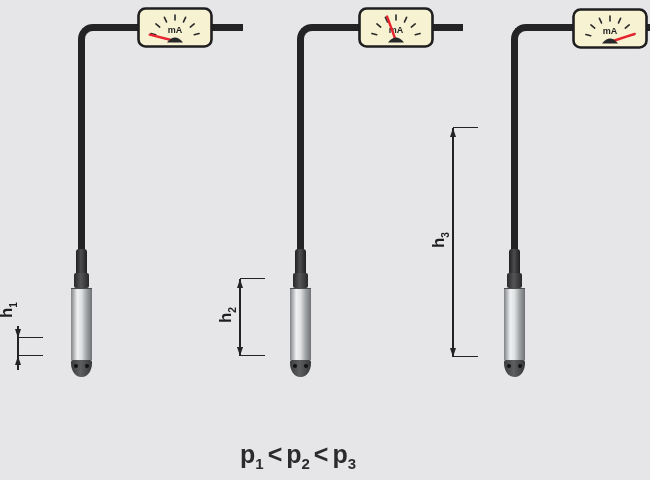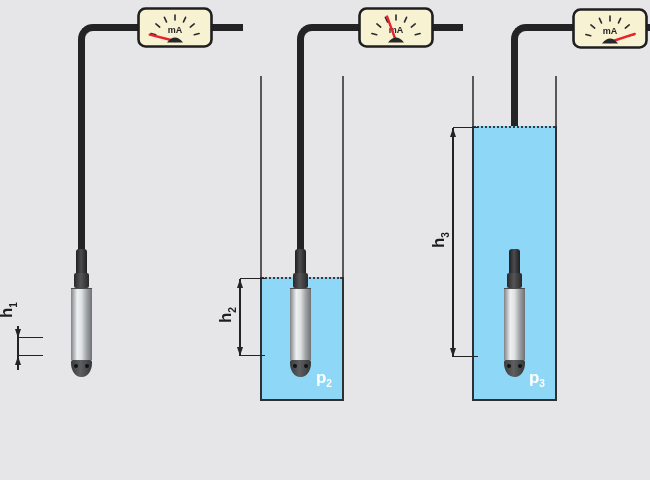--- a/index.html
+++ b/index.html
@@ -174,31 +174,21 @@
       <line class="tick" x1="46.5" y1="14.9" x2="48.6" y2="10.3"></line>
       <line class="tick" x1="53.3" y1="20.1" x2="57.2" y2="16.9"></line>
       <line class="tick" x1="57.3" y1="27.8" x2="62.1" y2="26.5"></line>
     </g>
     <text class="unit" x="38" y="26">mA</text>
     <line class="needle" x1="38" y1="34" x2="38" y2="8" transform="rotate(72 38 34)"></line>
     <path class="pivot" d="M 30 35.5 Q 38 25.5 46 35.5 Z"></path>
   </svg>
 
 
-  <div class="tank tank-2">
-    <div class="water"></div>
-    <div class="waterline"></div>
-    <div class="plabel"><span>p</span><sub>2</sub></div>
-  </div>
-
-  <div class="tank tank-3">
-    <div class="water"></div>
-    <div class="waterline"></div>
-    <div class="plabel"><span>p</span><sub>3</sub></div>
-  </div>
+
 
   <div class="probe probe-1">
     <div class="gland"></div>
     <div class="connector"></div>
     <div class="pbody"></div>
     <div class="cap">
       <i class="hole hole-l"></i>
       <i class="hole hole-r"></i>
     </div>
   </div>
@@ -239,14 +229,17 @@
   </div>
   <div class="dim dim-3">
     <div class="vline"></div>
     <div class="tickline tick-top"></div>
     <div class="tickline tick-bot"></div>
     <div class="arr arr-up"></div>
     <div class="arr arr-down"></div>
     <div class="hlabel"><span>h</span><sub>3</sub></div>
   </div>
 
+  <div class="formula">
+    <span><span>p</span><sub>1</sub></span><span class="op">&lt;</span><span><span>p</span><sub>2</sub></span><span class="op">&lt;</span><span><span>p</span><sub>3</sub></span>
+  </div>
 
 </div>
 
 </body></html>

